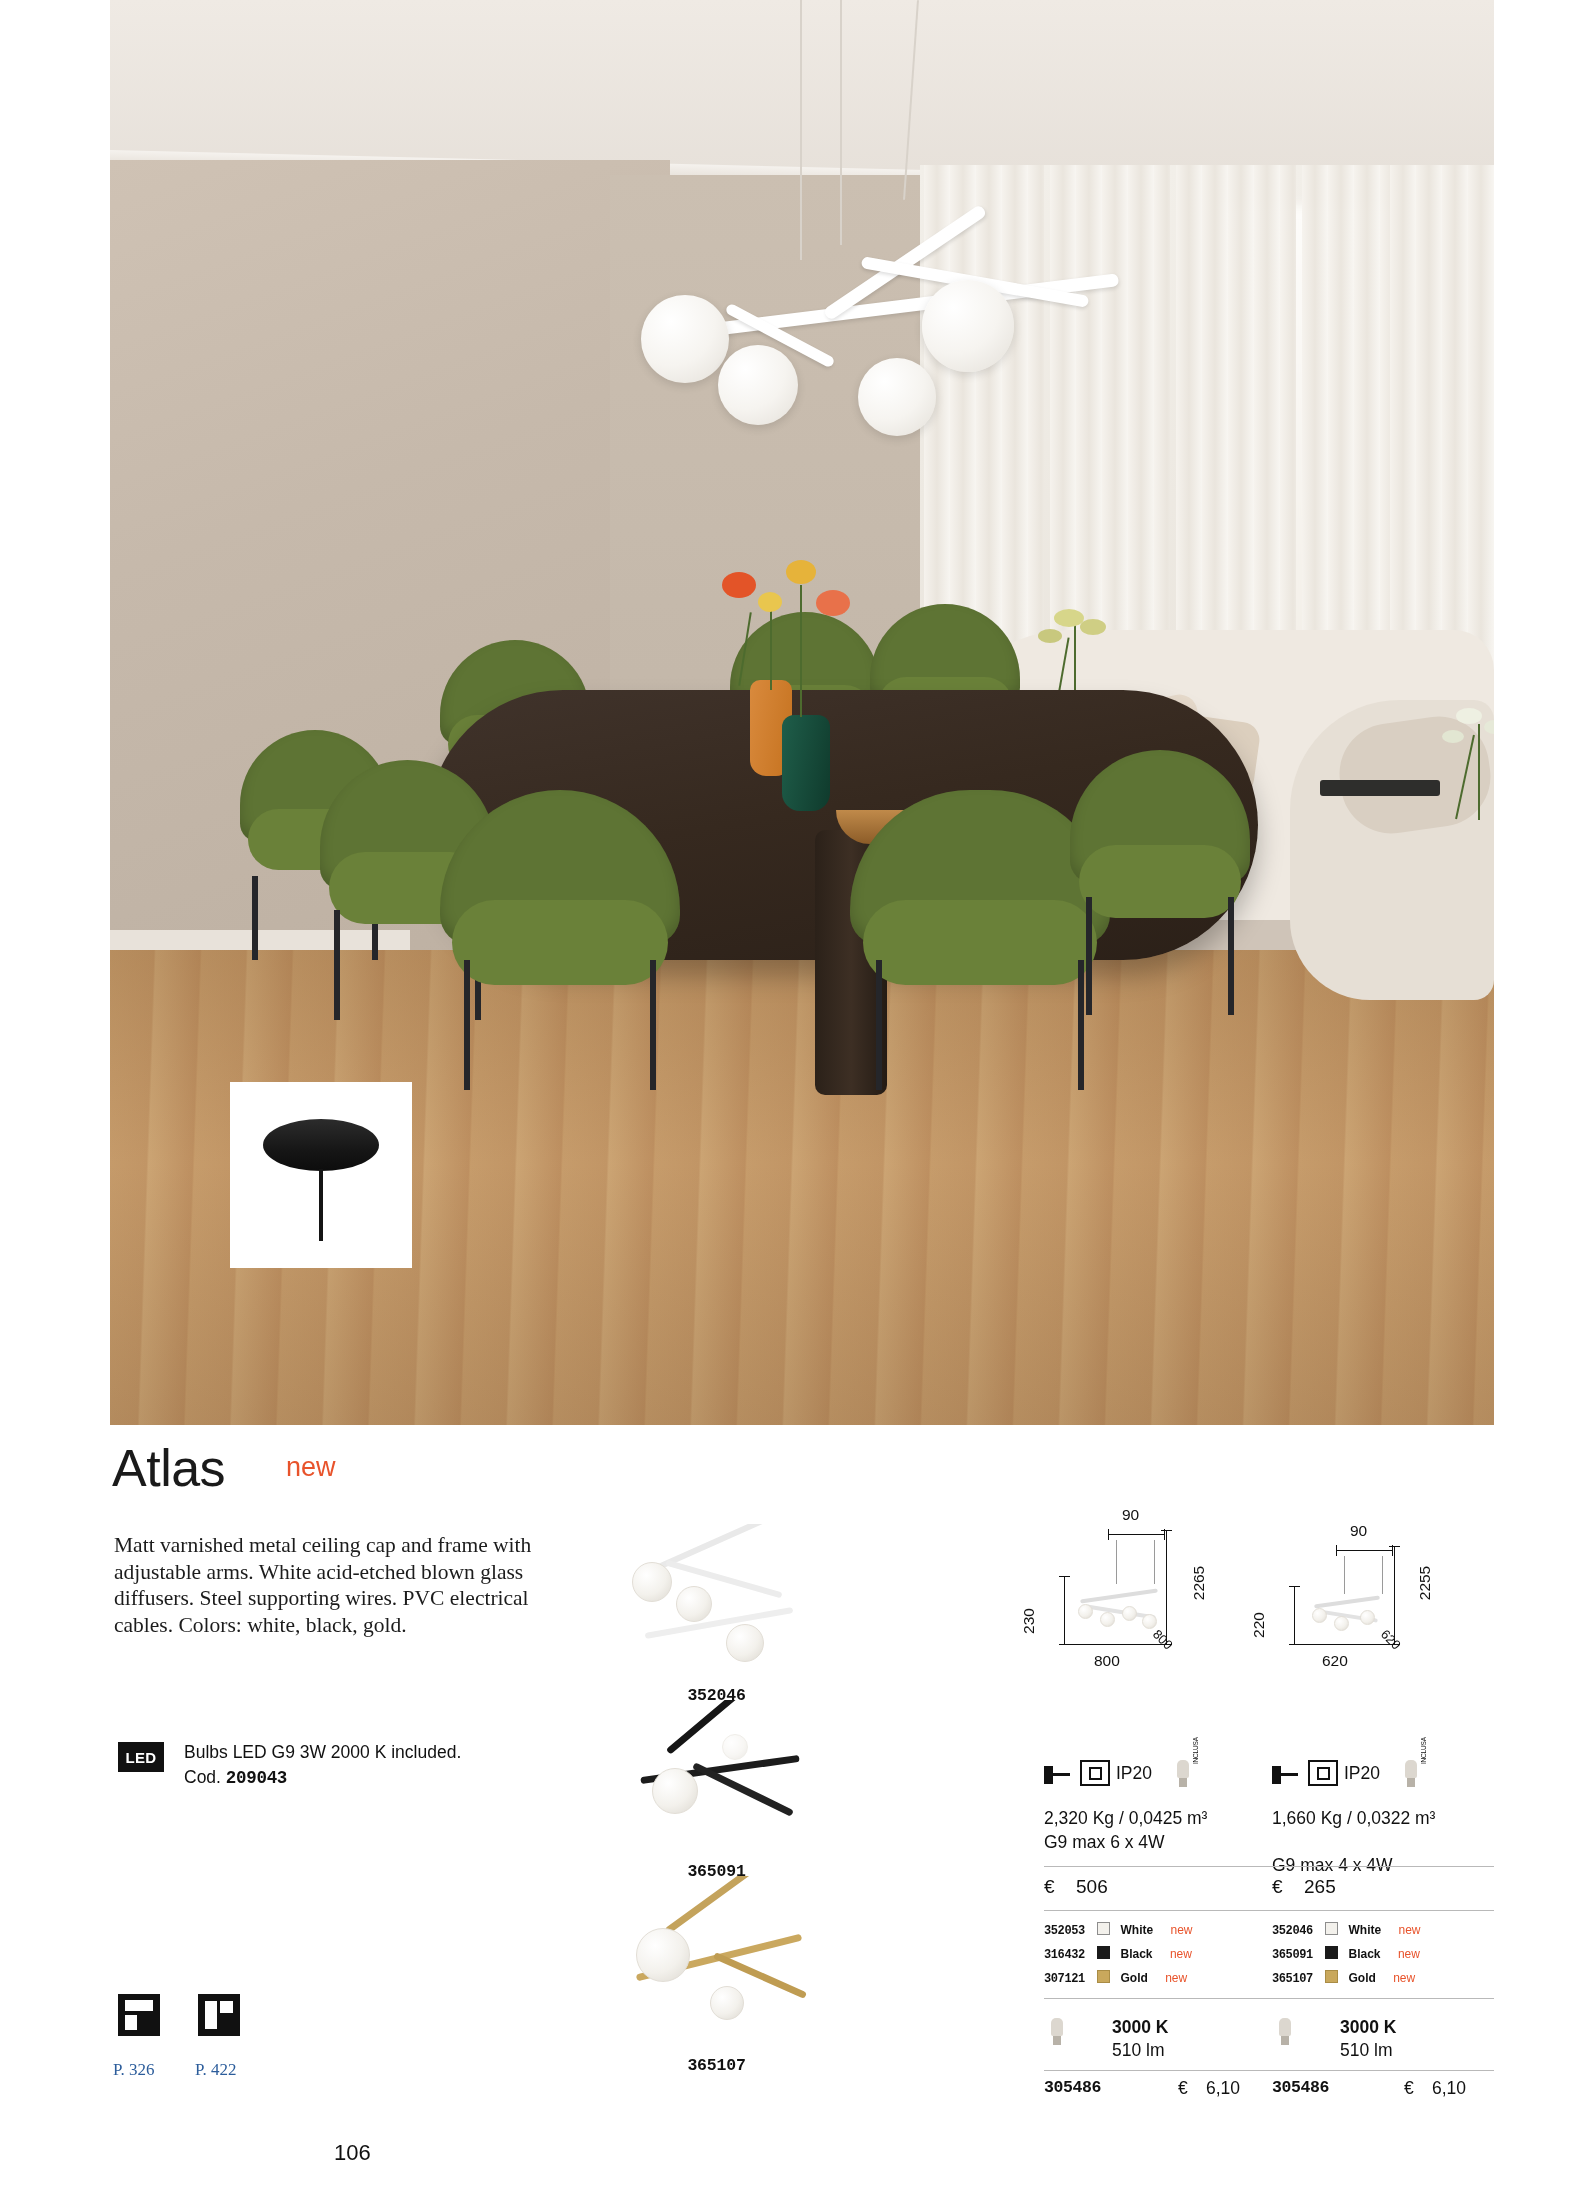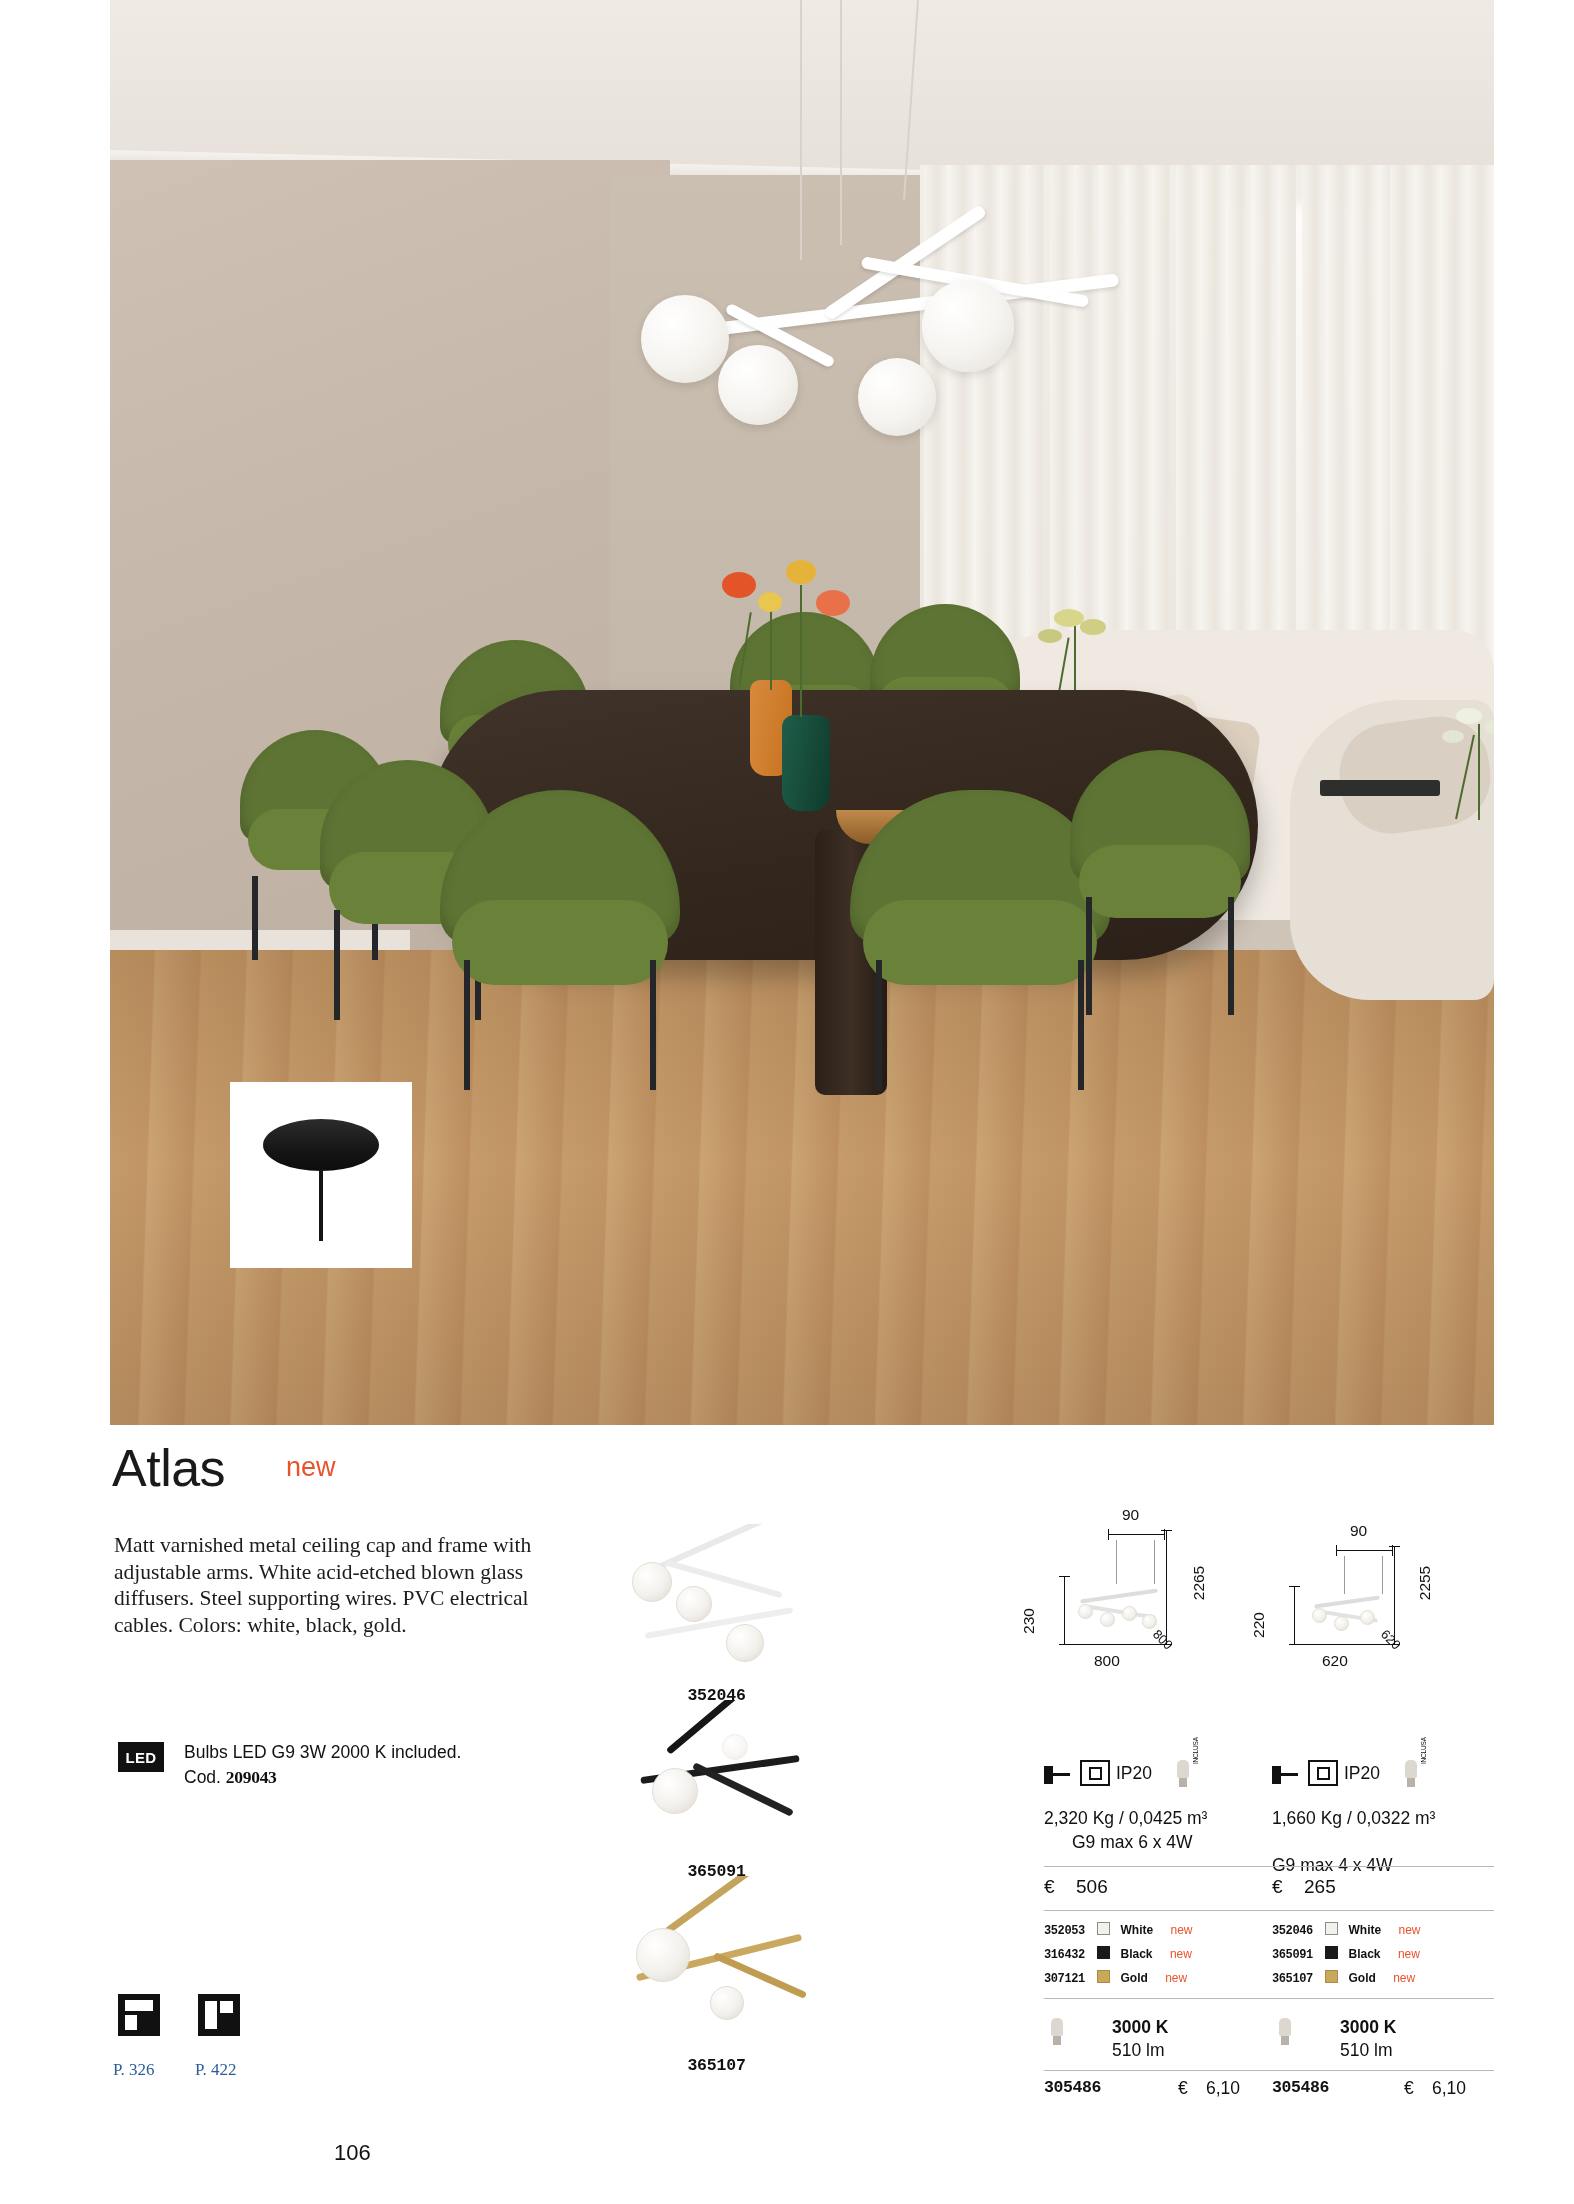--- a/index.html
+++ b/index.html
@@ -207,21 +207,21 @@
   .led-badge {
     position:absolute; left:118px; top:1742px; width:46px; height:30px;
     background:#111; color:#fff; font-size:15px; font-weight:700;
     display:flex; align-items:center; justify-content:center;
     letter-spacing:.3px;
   }
   .led-text {
     position:absolute; left:184px; top:1740px; width:390px;
     font-size:17.5px; line-height:25px; color:#111;
   }
-  .led-text b { font-family:Liberation Serif, serif; font-weight:700; letter-spacing:-.3px;}
+  .led-text b { font-family:Liberation Mono, monospace; font-weight:700; letter-spacing:-.3px;}
 
   
   .pref-ico {
     position:absolute; width:42px; height:42px; background:#111;
   }
   .pref-ico.i1 { left:118px; top:1994px; }
   .pref-ico.i2 { left:198px; top:1994px; }
   .pref-ico .w1 {
     position:absolute; left:7px; top:6px; width:28px; height:11px; background:#fff;
   }
@@ -528,21 +528,21 @@
     </div>
   <div style="position:absolute;left:72px;top:3px;font-size:17.5px;">IP20</div>
   <div class="bulb-ico" style="left:130px;top:0;">
       <span class="bg1"></span>
       <span class="bp"></span>
     </div>
   <div class="incl" style="left:148px;top:4px;transform:rotate(-90deg);transform-origin:left top;">INCLUSA</div>
 </div>
 
 <div class="spec weightline" style="left:1044px;top:1806px;width:260px;">2,320 Kg / 0,0425 m³</div>
-<div class="spec weightline" style="left:1044px;top:1830px;width:260px;margin-left:28px;">G9 max 6 x 4W</div>
+<div class="spec weightline" style="left:1044px;top:1830px;width:260px;">G9 max 6 x 4W</div>
 <div class="hr" style="left:1044px;top:1866px;width:228px;"></div>
 <div class="spec price" style="left:1044px;top:1876px;">€</div>
 <div class="spec price" style="left:1076px;top:1876px;">506</div>
 <div class="hr" style="left:1044px;top:1910px;width:228px;"></div>
 
 <div class="spec var-row" style="left:1044px;top:1922px;">
   <span class="var-code">352053</span>
   <span class="swatch sw-white"></span>
   <span class="vname">White</span>
   <span class="vnew">new</span>

